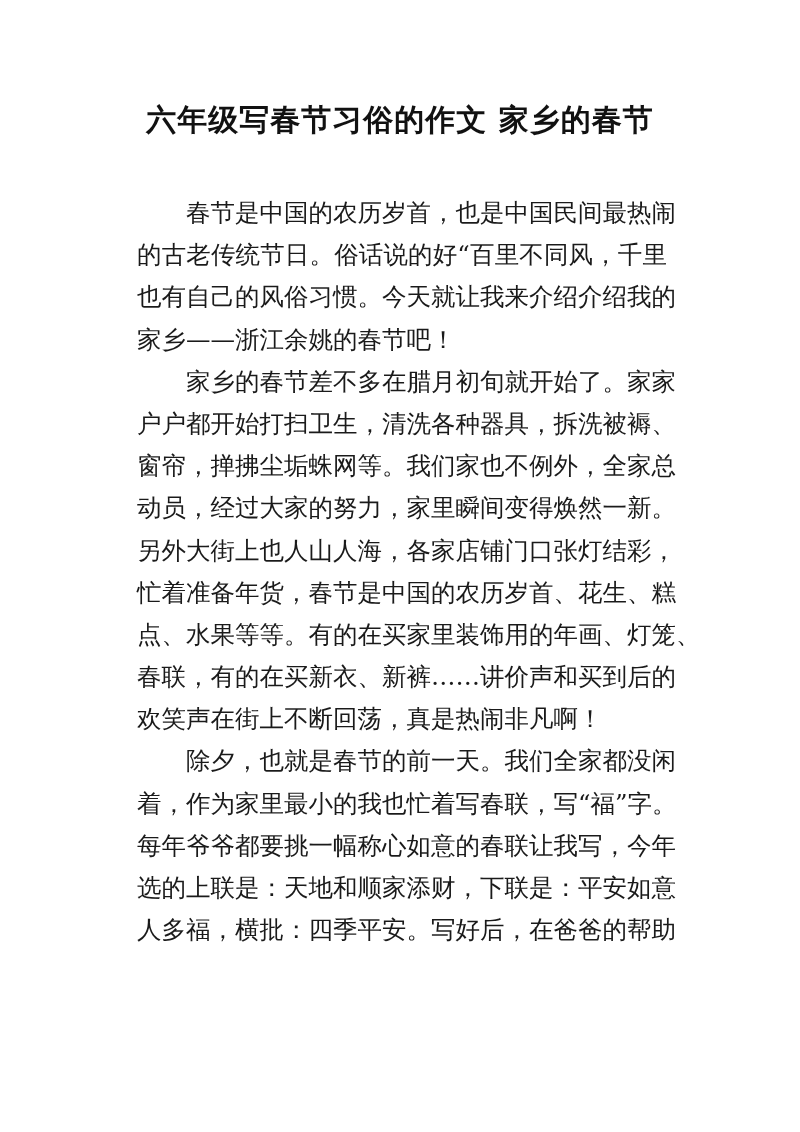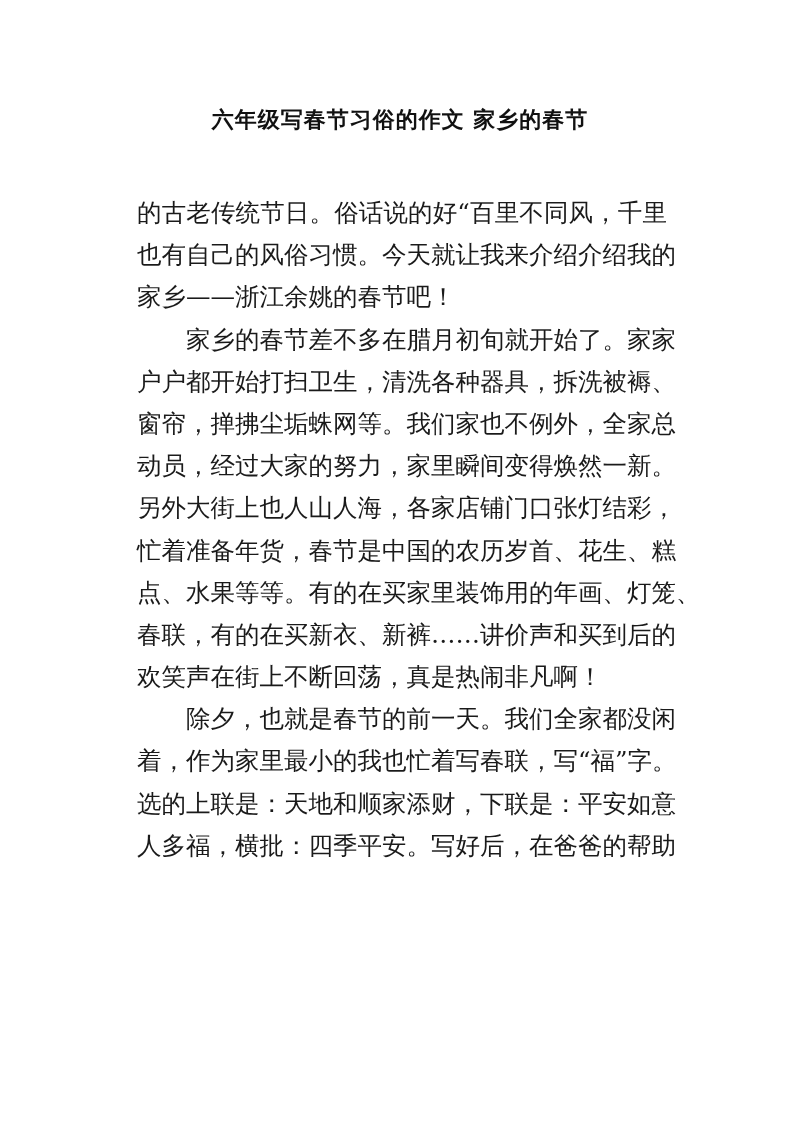--- a/index.html
+++ b/index.html
@@ -1,51 +1,53 @@
 <!DOCTYPE html>
 <html><head>
   <meta charset="utf-8">
   <style>
     html, body { margin: 0; padding: 0; background: #ffffff; }
     body { width: 800px; height: 1132px; position: relative; overflow: hidden; }
     .page { position: absolute; left: 0; top: 0; width: 800px; height: 1132px; background: #fff; }
     .title {
       position: absolute; top: 98px; left: 0; width: 800px; text-align: center;
       font-family: "DejaVu Sans", "Liberation Sans", sans-serif;
-      font-weight: bold; font-size: 22px; color: #111; letter-spacing: 1px; line-height: 44px;
+      font-weight: bold; font-size: 30px; color: #111; letter-spacing: 1px; line-height: 44px;
     }
     .body-text {
       position: absolute; top: 192px; left: 137px; width: 530px;
       font-family: "DejaVu Serif", "Liberation Serif", serif;
       font-size: 24.5px; color: #1a1a1a; line-height: 42.2px;
     }
     .line { display: block; white-space: nowrap; height: 42.2px; text-align: justify; text-align-last: justify; }
     .line.last { text-align-last: left; }
     .line.indent { padding-left: 49px; }
   </style>
 </head>
 <body>
 
 <div class="page">
   <div class="title">六年级写春节习俗的作文 家乡的春节</div>
 
   <div class="body-text">
 
+    <span class="line indent">春节是中国的农历岁首，也是中国民间最热闹</span>
     <span class="line">的古老传统节日。俗话说的好“百里不同风，千里</span>
     <span class="line">也有自己的风俗习惯。今天就让我来介绍介绍我的</span>
     <span class="line last">家乡——浙江余姚的春节吧！</span>
 
     <span class="line indent">家乡的春节差不多在腊月初旬就开始了。家家</span>
     <span class="line">户户都开始打扫卫生，清洗各种器具，拆洗被褥、</span>
     <span class="line">窗帘，掸拂尘垢蛛网等。我们家也不例外，全家总</span>
     <span class="line">动员，经过大家的努力，家里瞬间变得焕然一新。</span>
     <span class="line">另外大街上也人山人海，各家店铺门口张灯结彩，</span>
     <span class="line">忙着准备年货，春节是中国的农历岁首、花生、糕</span>
     <span class="line">点、水果等等。有的在买家里装饰用的年画、灯笼、</span>
     <span class="line">春联，有的在买新衣、新裤……讲价声和买到后的</span>
     <span class="line last">欢笑声在街上不断回荡，真是热闹非凡啊！</span>
 
     <span class="line indent">除夕，也就是春节的前一天。我们全家都没闲</span>
     <span class="line">着，作为家里最小的我也忙着写春联，写“福”字。</span>
+    <span class="line">每年爷爷都要挑一幅称心如意的春联让我写，今年</span>
     <span class="line">选的上联是：天地和顺家添财，下联是：平安如意</span>
     <span class="line">人多福，横批：四季平安。写好后，在爸爸的帮助</span>
   </div>
 </div>
 
 </body></html>

